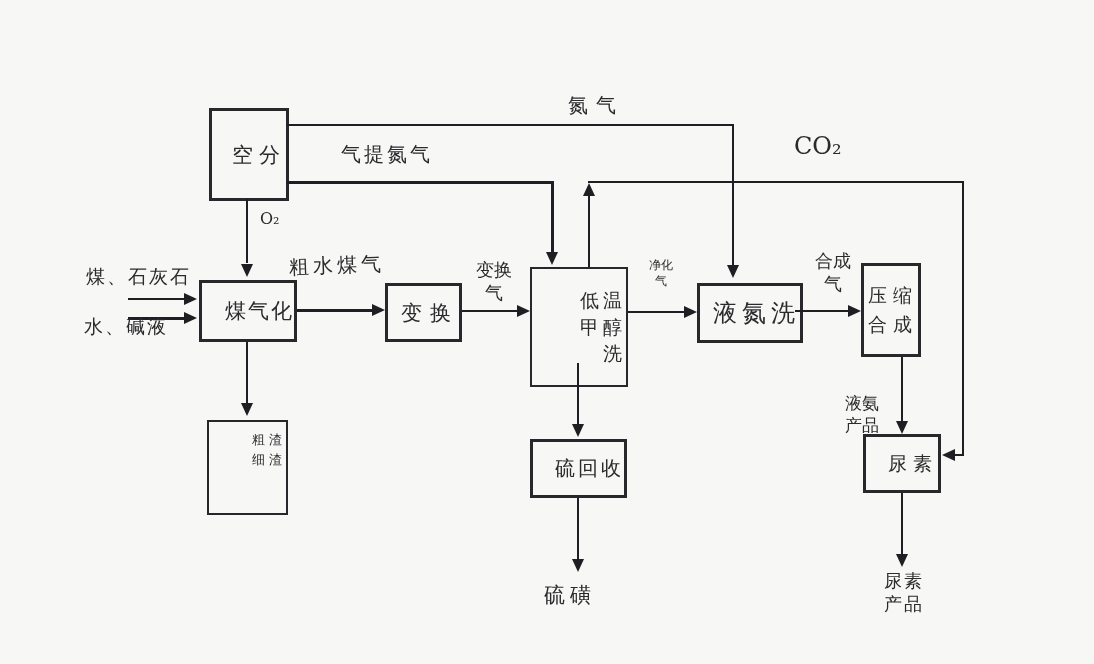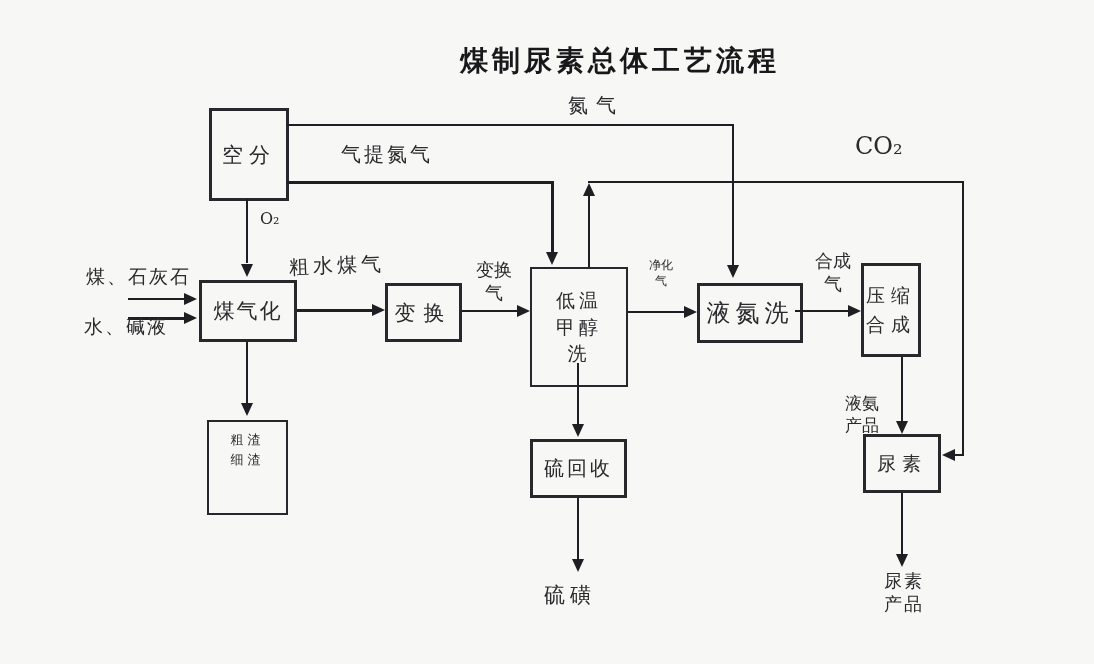--- a/index.html
+++ b/index.html
@@ -5,21 +5,21 @@
   html,body{margin:0;padding:0;}
   .canvas{
     position:relative; width:1094px; height:664px;
     background:#f7f7f5;
     font-family:"DejaVu Sans","Liberation Sans",sans-serif;
     color:#2b2b2e; overflow:hidden;
   }
   .box{
     position:absolute; box-sizing:border-box;
     border:2px solid #28282c; background:transparent;
-    display:flex; flex-direction:column; align-items:center; justify-content:center;
+    display:flex; flex-direction:column; align-items:flex-end; justify-content:center;
     text-align:center;
   }
   .box span{display:block;}
   .ln{position:absolute; background:#1f1f23;}
   .ah{position:absolute; width:0; height:0;}
   .ah.down{border-left:6px solid transparent; border-right:6px solid transparent; border-top:13px solid #1f1f23;}
   .ah.up{border-left:6px solid transparent; border-right:6px solid transparent; border-bottom:13px solid #1f1f23;}
   .ah.right{border-top:6px solid transparent; border-bottom:6px solid transparent; border-left:13px solid #1f1f23;}
   .ah.left{border-top:6px solid transparent; border-bottom:6px solid transparent; border-right:13px solid #1f1f23;}
   .slabel{position:absolute; white-space:nowrap;}
@@ -74,38 +74,37 @@
   #l-dl{left:577px; top:363px; width:2px; height:61px;}
   #a-dl{left:572px; top:424px;}
   #l-lh{left:577px; top:498px; width:2px; height:61px;}
   #a-lh{left:572px; top:559px;}
   #l-mc{left:246px; top:342px; width:2px; height:61px;}
   #a-mc{left:241px; top:403px;}
 
   
   #t-danqi{left:568px; top:92px; font-size:20px; letter-spacing:8px;}
   #t-qtn{left:341px; top:141px; font-size:20px; letter-spacing:3px;}
-  #t-co2{left:855px; top:132px; font-size:24px; font-family:"DejaVu Serif","Liberation Serif",serif;}
+  #t-co2{left:794px; top:132px; font-size:24px; font-family:"DejaVu Serif","Liberation Serif",serif;}
   #t-o2{left:260px; top:209px; font-size:16px; font-family:"DejaVu Serif","Liberation Serif",serif;}
   #t-mei{left:86px; top:264px; font-size:19px; letter-spacing:2px;}
   #t-shui{left:84px; top:314px; font-size:19px; letter-spacing:2px;}
   #t-cwg{left:289px; top:252px; font-size:20px; letter-spacing:4px; transform:rotate(-2deg);}
   #t-bhq{left:467px; top:258px; width:54px; font-size:18px;}
   #t-jhq{left:633px; top:258px; width:56px; font-size:12px;font-family:Liberation Serif, serif;}
   #t-hcq{left:803px; top:249px; width:60px; font-size:18px;}
   #t-yean{left:833px; top:392px; width:58px; font-size:17px;}
   #t-lhg{left:544px; top:581px; font-size:21px; letter-spacing:5px;}
   #t-ncp{left:872px; top:569px; width:64px; font-size:18px; letter-spacing:2px;}
 </style>
 </head>
 <body>
 
 <div class="canvas">
 
-  <div class="slabel" id="t-title">煤制尿素总体工艺流程</div>
 
   <div class="box" id="b-kongfen">
     <span>空分</span>
   </div>
   <div class="box" id="b-meiqihua">
     <span>煤气化</span>
   </div>
   <div class="box" id="b-bianhuan">
     <span>变换</span>
   </div>

